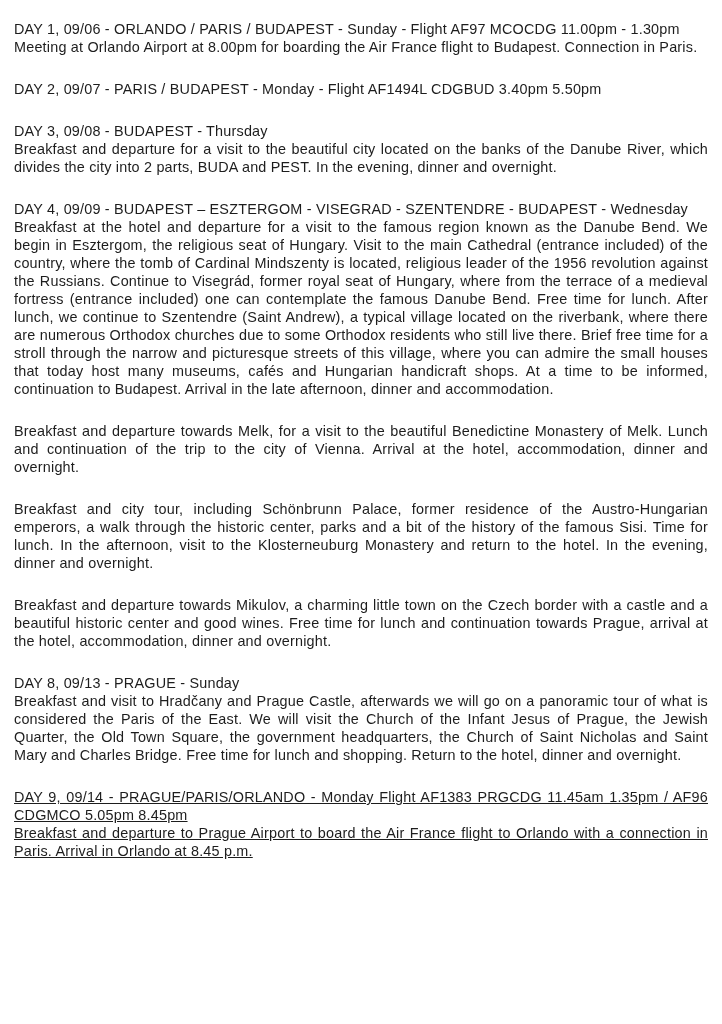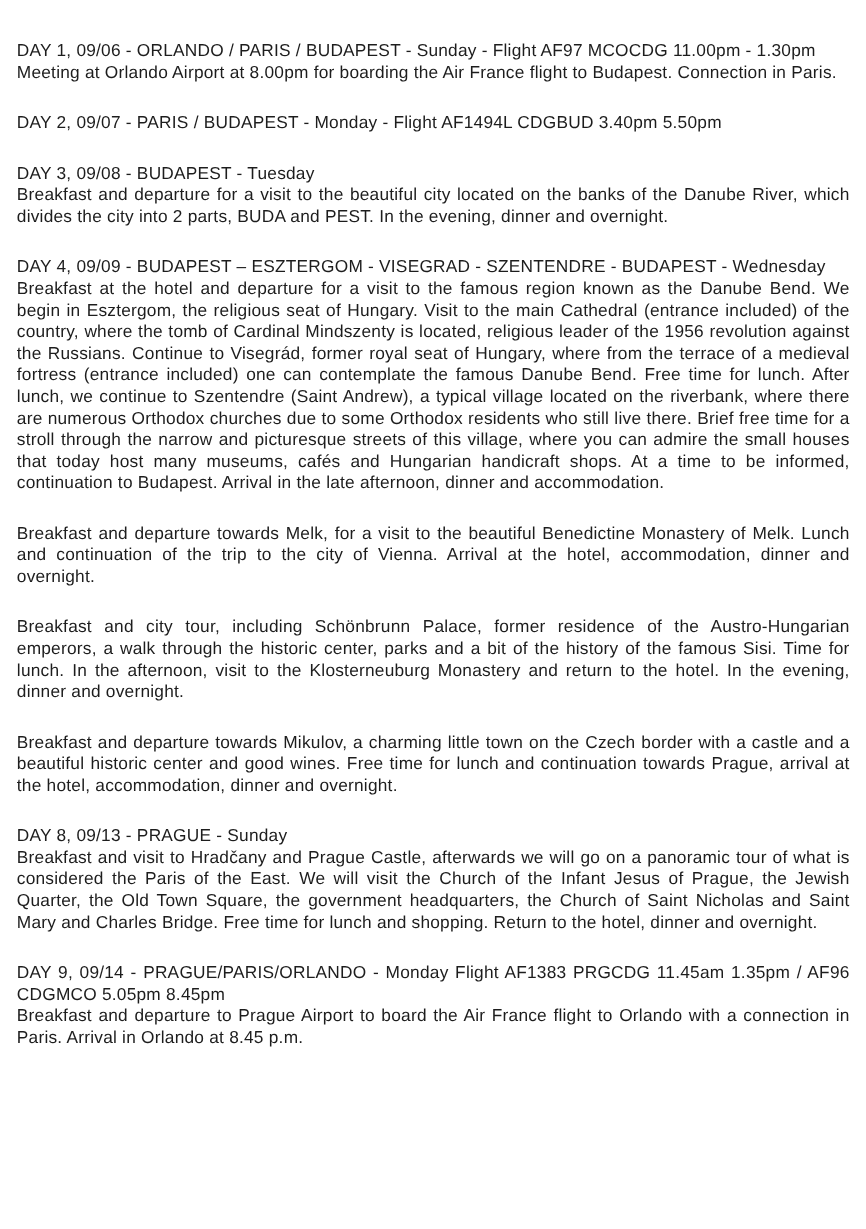--- a/index.html
+++ b/index.html
@@ -8,28 +8,28 @@
     background: #ffffff;
   }
   body {
     width: 722px;
     height: 1024px;
     overflow: hidden;
     font-family: "Liberation Sans", "DejaVu Sans", sans-serif;
     color: #1d1d1d;
   }
   .page {
-    padding: 2px 14px 0 14px;
-    margin-top: 32px;
+    padding: 20px 14px 0 14px;
   }
   .day-block {
     margin: 0 0 24px 0;
   }
   .day-block:last-child {
     margin-bottom: 0;
+    text-decoration: underline;
   }
   .day-heading,
   .day-body {
     margin: 0;
     font-size: 14.4px;
     line-height: 18px;
     letter-spacing: 0.2px;
     text-align: justify;
     text-justify: inter-word;
     font-weight: 400;
@@ -43,21 +43,21 @@
   <section class="day-block">
     <p class="day-heading">DAY 1, 09/06 - ORLANDO / PARIS / BUDAPEST - Sunday - Flight AF97 MCOCDG 11.00pm - 1.30pm</p>
     <p class="day-body">Meeting at Orlando Airport at 8.00pm for boarding the Air France flight to Budapest. Connection in Paris.</p>
   </section>
 
   <section class="day-block">
     <p class="day-heading">DAY 2, 09/07 - PARIS / BUDAPEST - Monday - Flight AF1494L CDGBUD 3.40pm 5.50pm</p>
   </section>
 
   <section class="day-block">
-    <p class="day-heading">DAY 3, 09/08 - BUDAPEST - Tuesday</p>
+    <p class="day-heading">DAY 3, 09/08 - BUDAPEST - Thursday</p>
     <p class="day-body">Breakfast and departure for a visit to the beautiful city located on the banks of the Danube River, which divides the city into 2 parts, BUDA and PEST. In the evening, dinner and overnight.</p>
   </section>
 
   <section class="day-block">
     <p class="day-heading">DAY 4, 09/09 - BUDAPEST – ESZTERGOM - VISEGRAD - SZENTENDRE - BUDAPEST - Wednesday</p>
     <p class="day-body">Breakfast at the hotel and departure for a visit to the famous region known as the Danube Bend. We begin in Esztergom, the religious seat of Hungary. Visit to the main Cathedral (entrance included) of the country, where the tomb of Cardinal Mindszenty is located, religious leader of the 1956 revolution against the Russians. Continue to Visegrád, former royal seat of Hungary, where from the terrace of a medieval fortress (entrance included) one can contemplate the famous Danube Bend. Free time for lunch. After lunch, we continue to Szentendre (Saint Andrew), a typical village located on the riverbank, where there are numerous Orthodox churches due to some Orthodox residents who still live there. Brief free time for a stroll through the narrow and picturesque streets of this village, where you can admire the small houses that today host many museums, cafés and Hungarian handicraft shops. At a time to be informed, continuation to Budapest. Arrival in the late afternoon, dinner and accommodation.</p>
   </section>
 
   <section class="day-block">
     <p class="day-body">Breakfast and departure towards Melk, for a visit to the beautiful Benedictine Monastery of Melk. Lunch and continuation of the trip to the city of Vienna. Arrival at the hotel, accommodation, dinner and overnight.</p>

